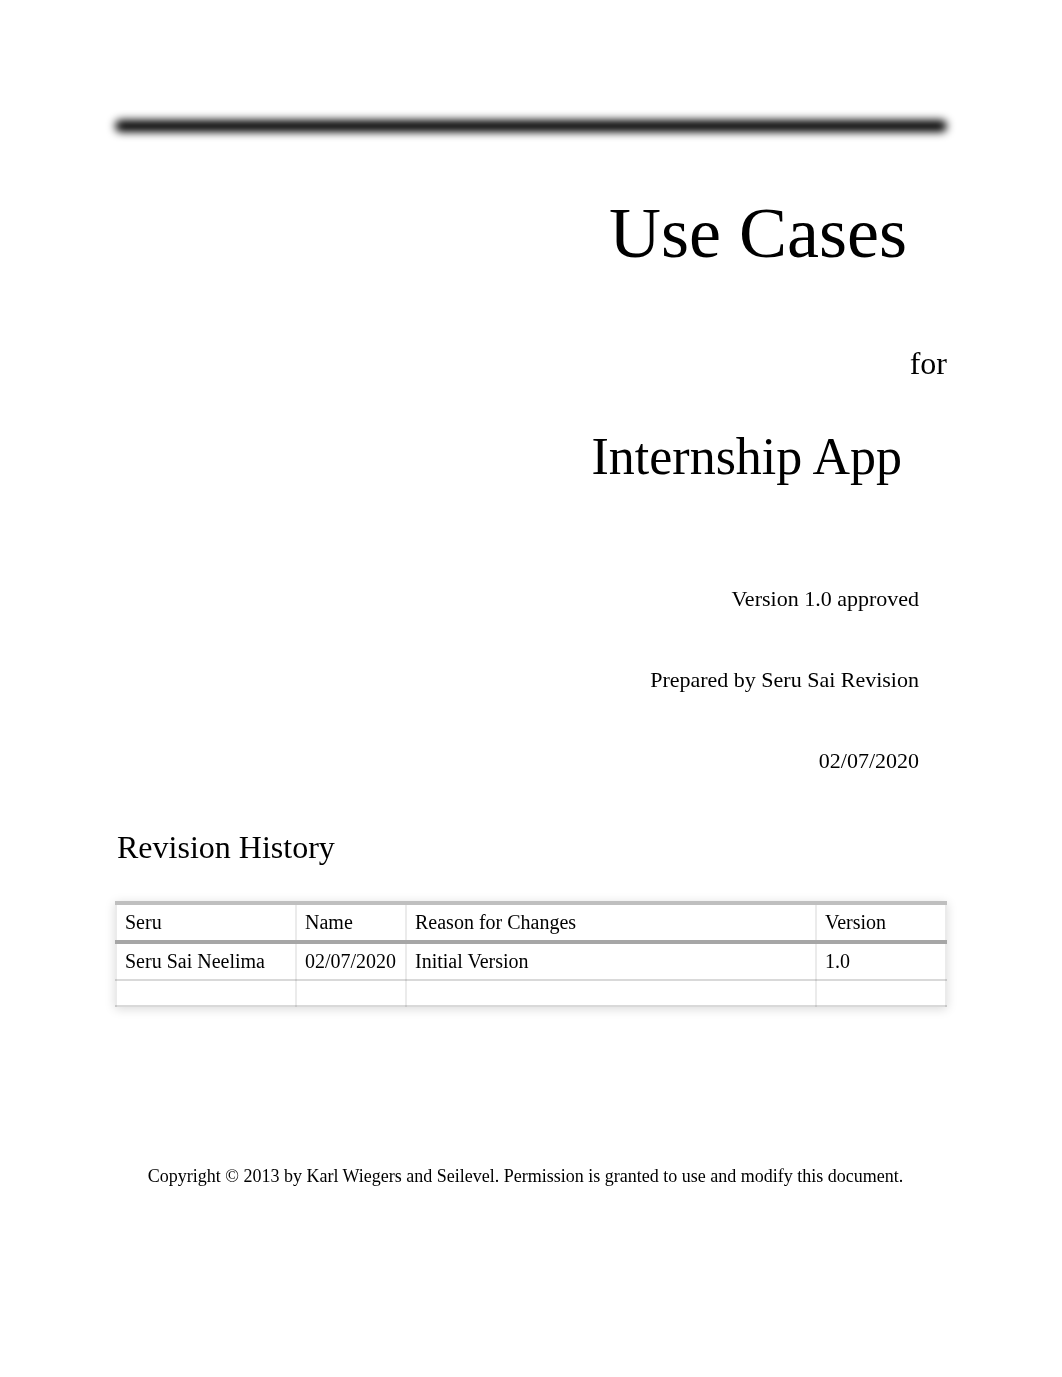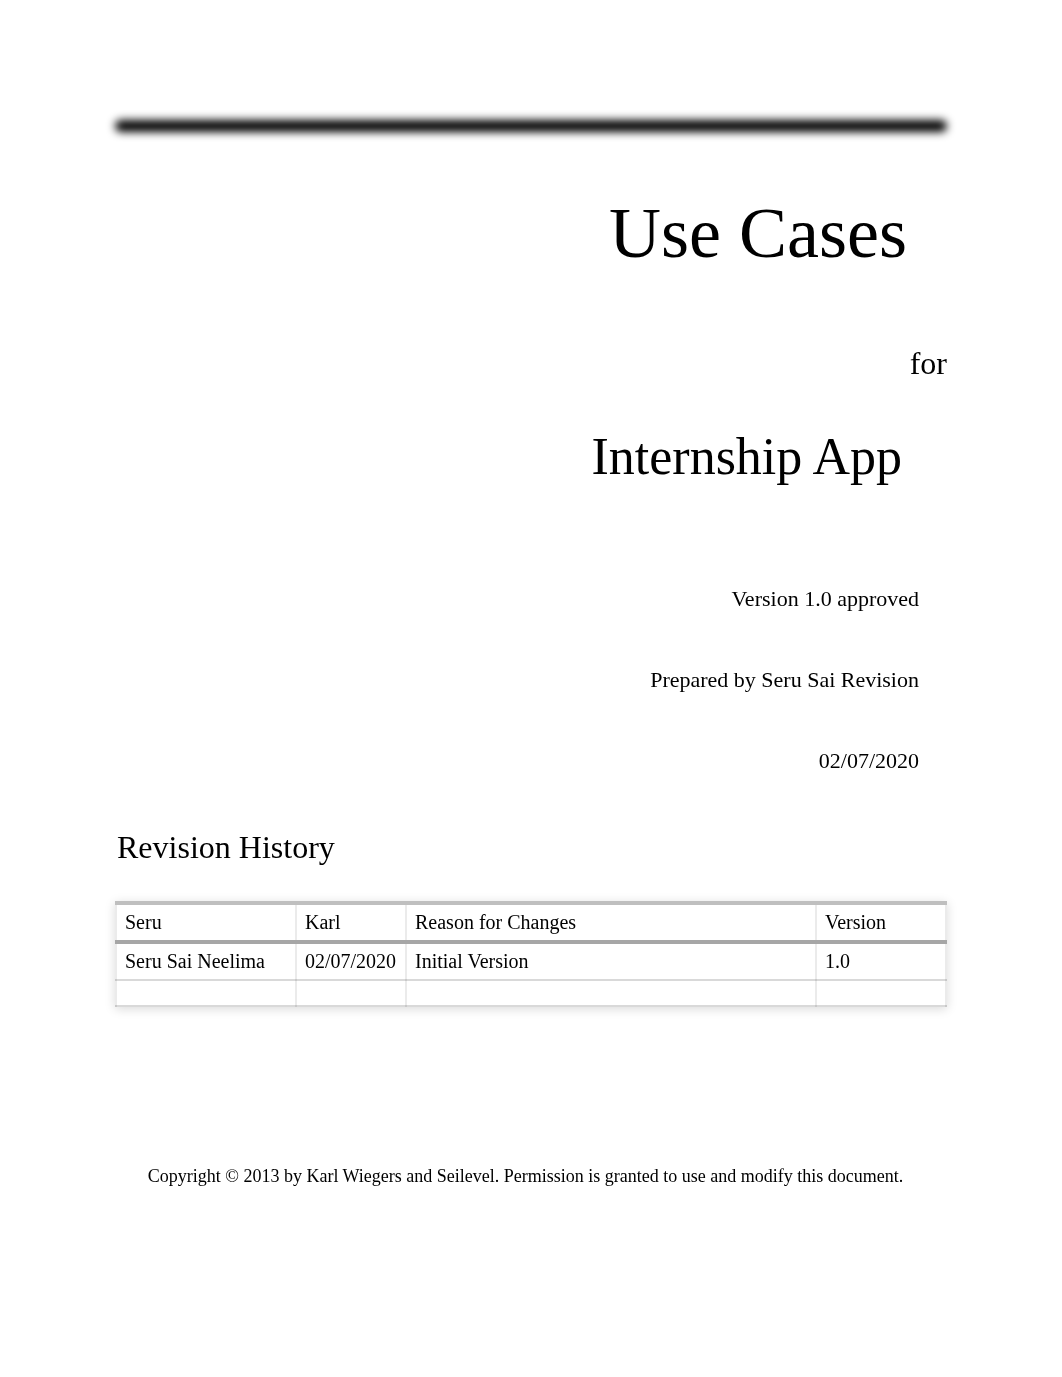--- a/index.html
+++ b/index.html
@@ -115,21 +115,21 @@
   <div class="meta-line">Prepared by Seru Sai Revision</div>
   <div class="meta-line">02/07/2020</div>
 
   <div class="section-heading">Revision History</div>
 
   <div class="table-wrap table-shadow">
     <table class="rev">
       <thead>
         <tr>
           <th class="col-name">Seru</th>
-          <th class="col-date">Karl</th>
+          <th class="col-date">Name</th>
           <th class="col-reason">Reason for Changes</th>
           <th class="col-version">Version</th>
         </tr>
       </thead>
       <tbody>
         <tr>
           <td>Seru Sai Neelima</td>
           <td>02/07/2020</td>
           <td>Initial Version</td>
           <td>1.0</td>

